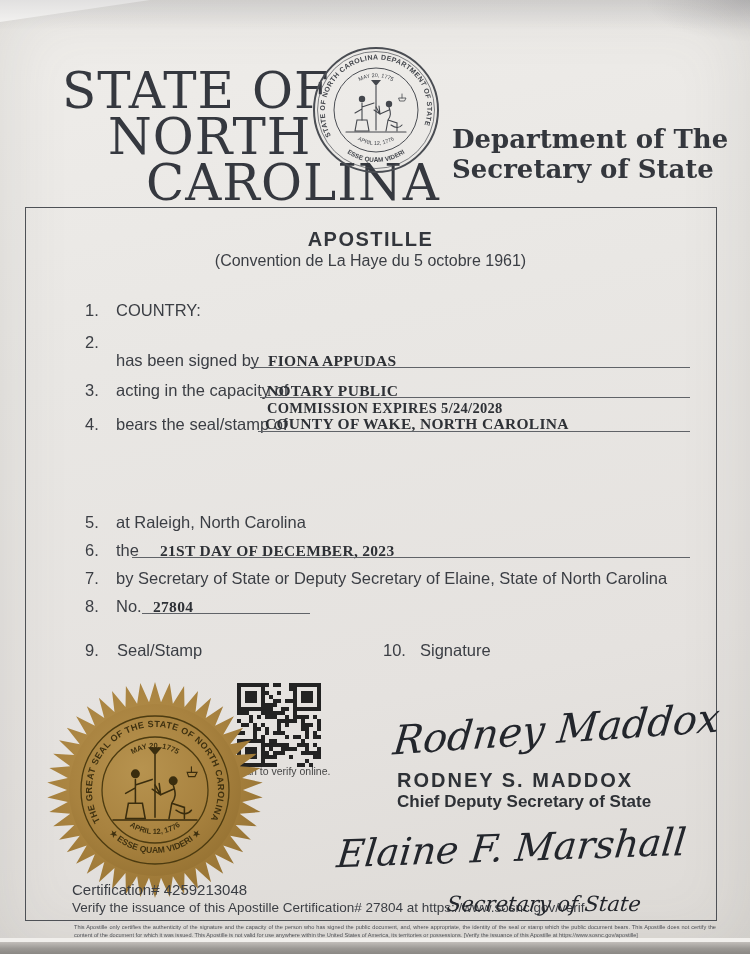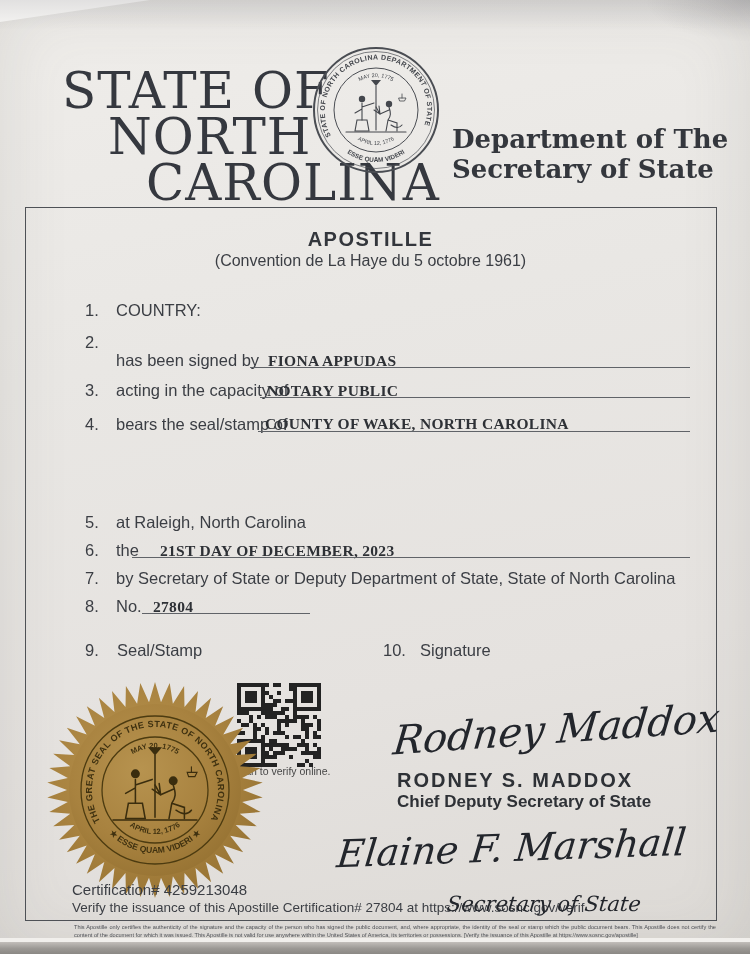--- a/index.html
+++ b/index.html
@@ -110,37 +110,38 @@
 
   <div class="abs lbl" style="left:85px;top:333px">2.</div>
   <div class="abs lbl" style="left:116px;top:351px">has been signed by</div>
   <div class="abs val-serif" style="left:268px;top:352px">FIONA APPUDAS</div>
   <div class="abs uline" style="left:250px;top:367px;width:440px"></div>
 
   <div class="abs lbl" style="left:85px;top:381px">3.</div>
   <div class="abs lbl" style="left:116px;top:381px">acting in the capacity of</div>
   <div class="abs val-serif" style="left:267px;top:382px">NOTARY PUBLIC</div>
   <div class="abs uline" style="left:260px;top:397px;width:430px"></div>
+  <div class="abs val-serif" style="left:267px;top:400px;font-size:14.5px">COMMISSION EXPIRES 5/24/2028</div>
 
   <div class="abs lbl" style="left:85px;top:415px">4.</div>
   <div class="abs lbl" style="left:116px;top:415px">bears the seal/stamp of</div>
   <div class="abs val-serif" style="left:265px;top:415px">COUNTY OF WAKE, NORTH CAROLINA</div>
   <div class="abs uline" style="left:258px;top:431px;width:432px"></div>
 
 
   <div class="abs lbl" style="left:85px;top:513px">5.</div>
   <div class="abs lbl" style="left:116px;top:513px">at Raleigh, North Carolina</div>
 
   <div class="abs lbl" style="left:85px;top:541px">6.</div>
   <div class="abs lbl" style="left:116px;top:541px">the</div>
   <div class="abs val-serif" style="left:160px;top:542px">21ST DAY OF DECEMBER, 2023</div>
   <div class="abs uline" style="left:132px;top:557px;width:558px"></div>
 
   <div class="abs lbl" style="left:85px;top:569px">7.</div>
-  <div class="abs lbl" style="left:116px;top:569px">by Secretary of State or Deputy Department of State, State of North Carolina</div>
+  <div class="abs lbl" style="left:116px;top:569px">by Secretary of State or Deputy Secretary of Elaine, State of North Carolina</div>
 
   <div class="abs lbl" style="left:85px;top:597px">8.</div>
   <div class="abs lbl" style="left:116px;top:597px">No.</div>
   <div class="abs val-serif" style="left:153px;top:598px">27804</div>
   <div class="abs uline" style="left:142px;top:613px;width:168px"></div>
 
   <div class="abs lbl" style="left:85px;top:641px">9.</div>
   <div class="abs lbl" style="left:117px;top:641px">Seal/Stamp</div>
   <div class="abs lbl" style="left:383px;top:641px">10.</div>
   <div class="abs lbl" style="left:420px;top:641px">Signature</div>

